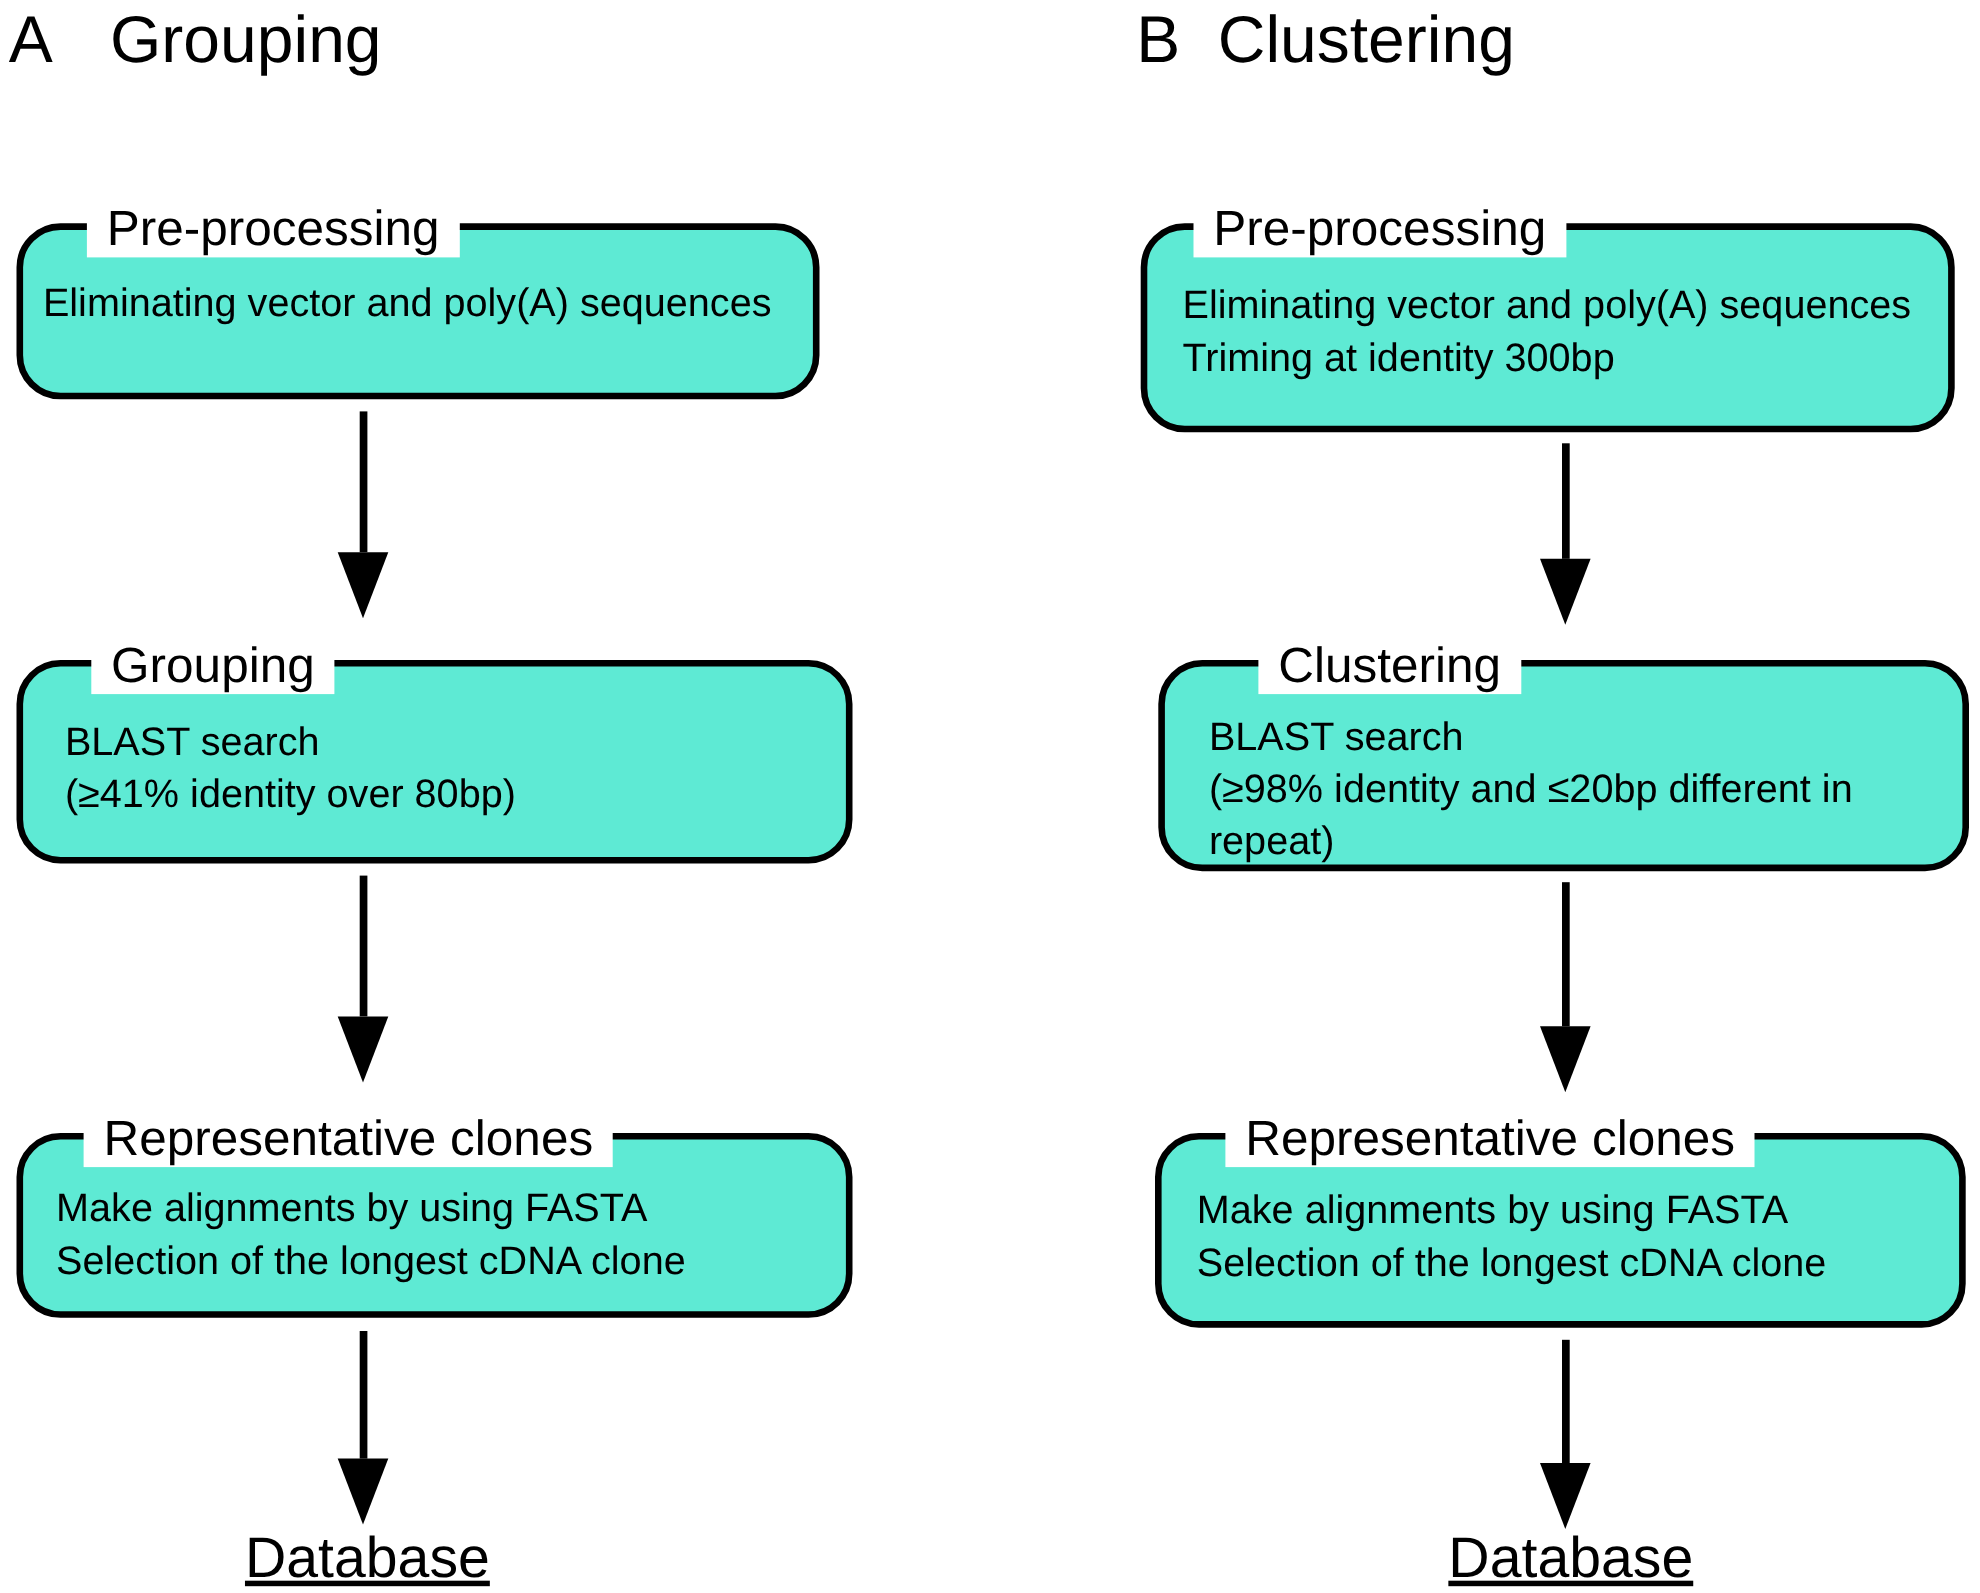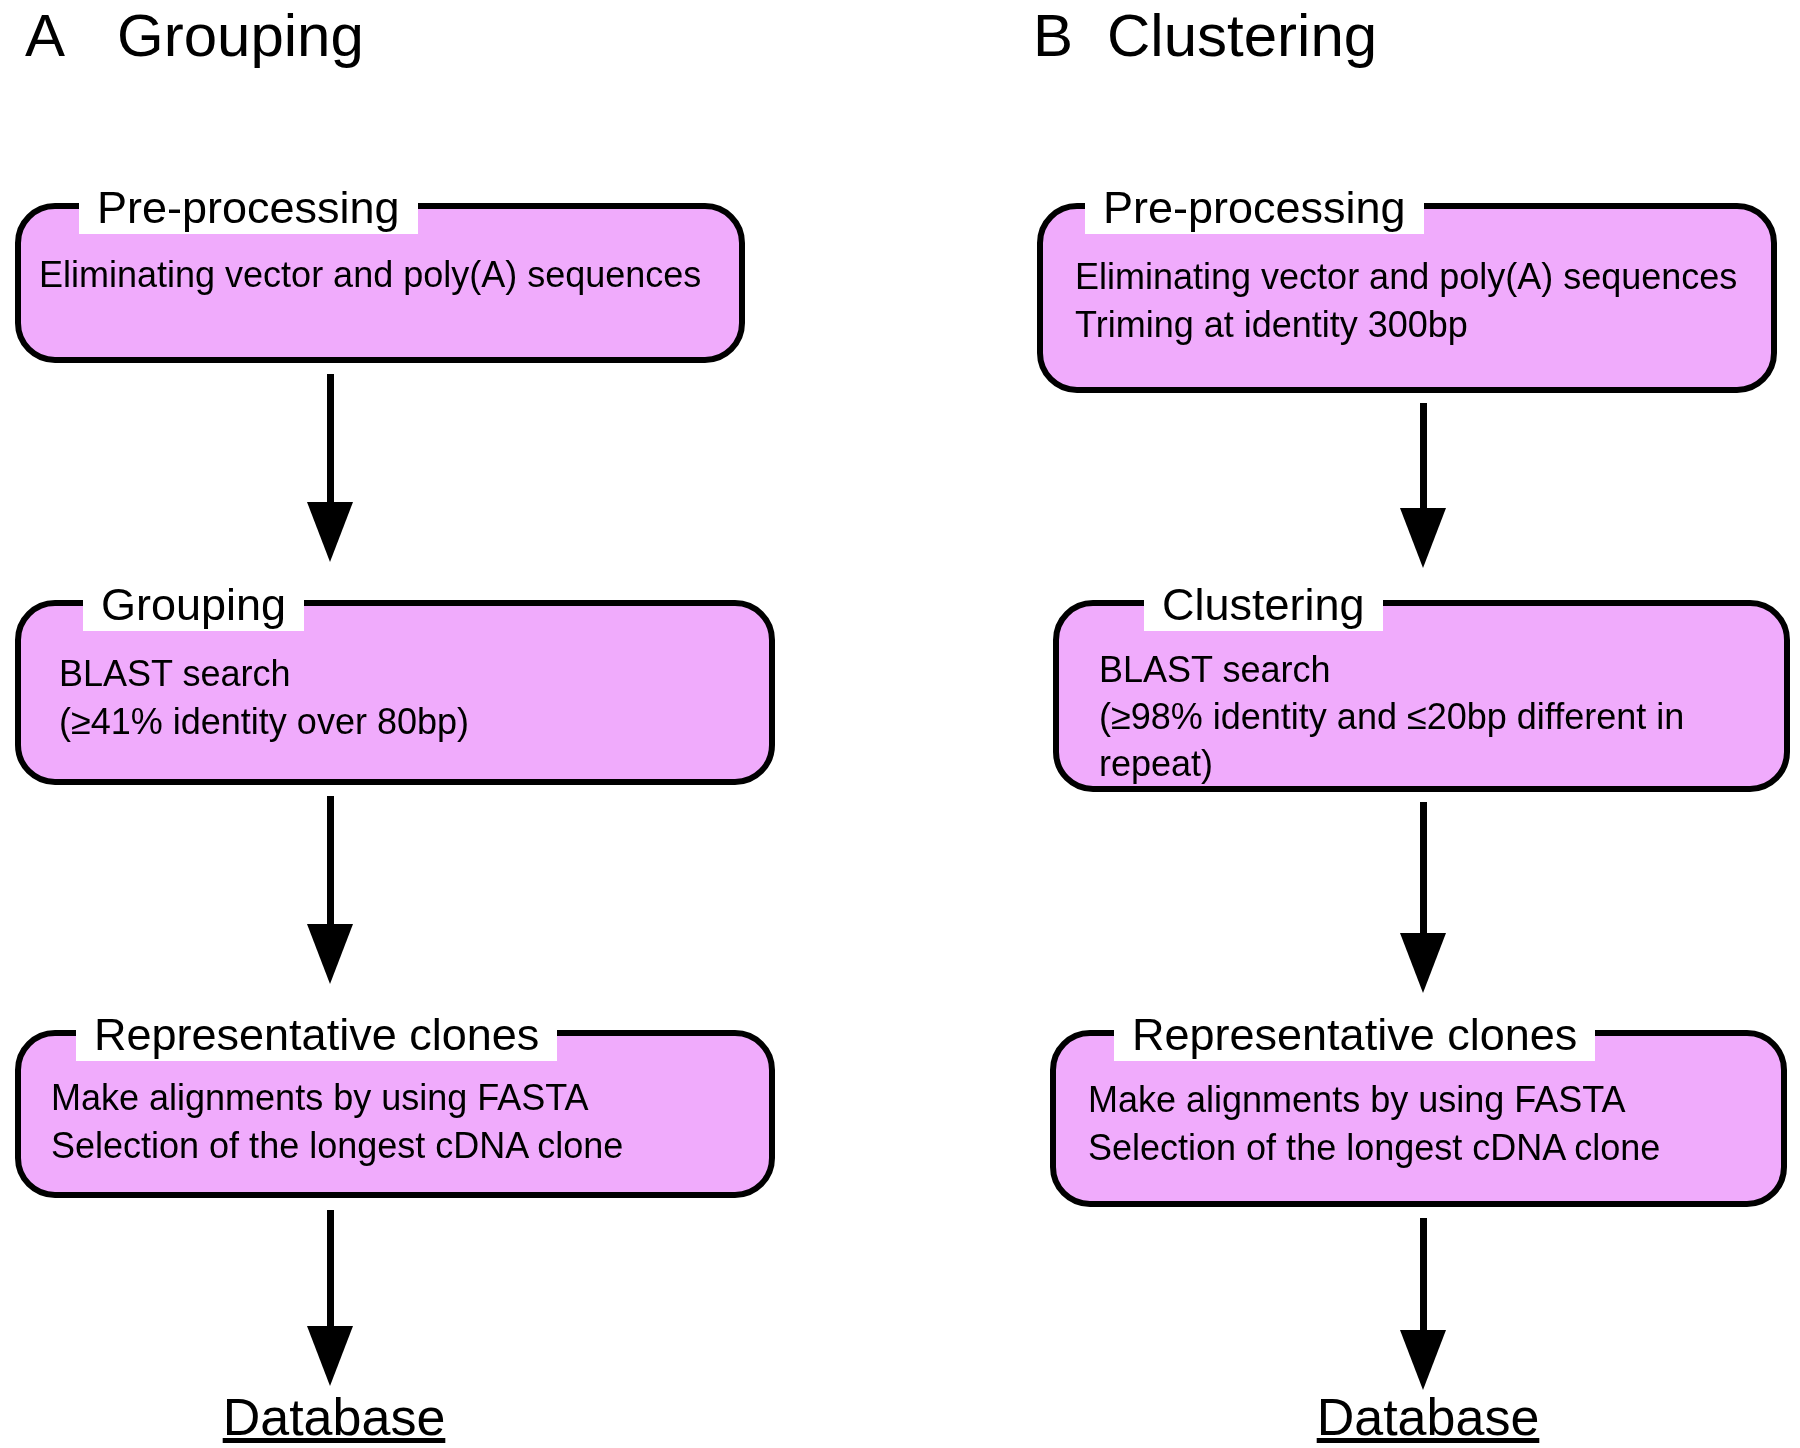--- a/index.html
+++ b/index.html
@@ -22,21 +22,21 @@
     position: absolute;
     font-size: 60px;
     line-height: 64px;
     white-space: nowrap;
     color: #000;
   }
   .flow-box {
     position: absolute;
     border: 6px solid #000;
     border-radius: 40px;
-    background: #f0abfc;
+    background: #5eead4;
     box-sizing: border-box;
   }
   .box-title {
     position: absolute;
     top: -27px;
     font-size: 45px;
     line-height: 52px;
     background: #fff;
     padding: 0 18px;
     white-space: nowrap;
@@ -66,21 +66,21 @@
     transform: translateX(-50%);
     white-space: nowrap;
     text-decoration: underline;
   }
 </style>
 </head>
 <body>
 
 <div class="canvas">
 
-  <div class="panel-header" style="left:25px; top:4px;">
+  <div class="panel-header" style="left:8px; top:4px;">
     <span>A</span><span style="margin-left:52px;">Grouping</span>
   </div>
 
   <div class="flow-box" style="left:15px; top:203px; width:730px; height:160px;">
     <span class="box-title" style="left:58px;">Pre-processing</span>
     <div class="box-body" style="padding:42px 20px 0 18px;">
       <div>Eliminating vector and poly(A) sequences</div>
     </div>
   </div>
 

